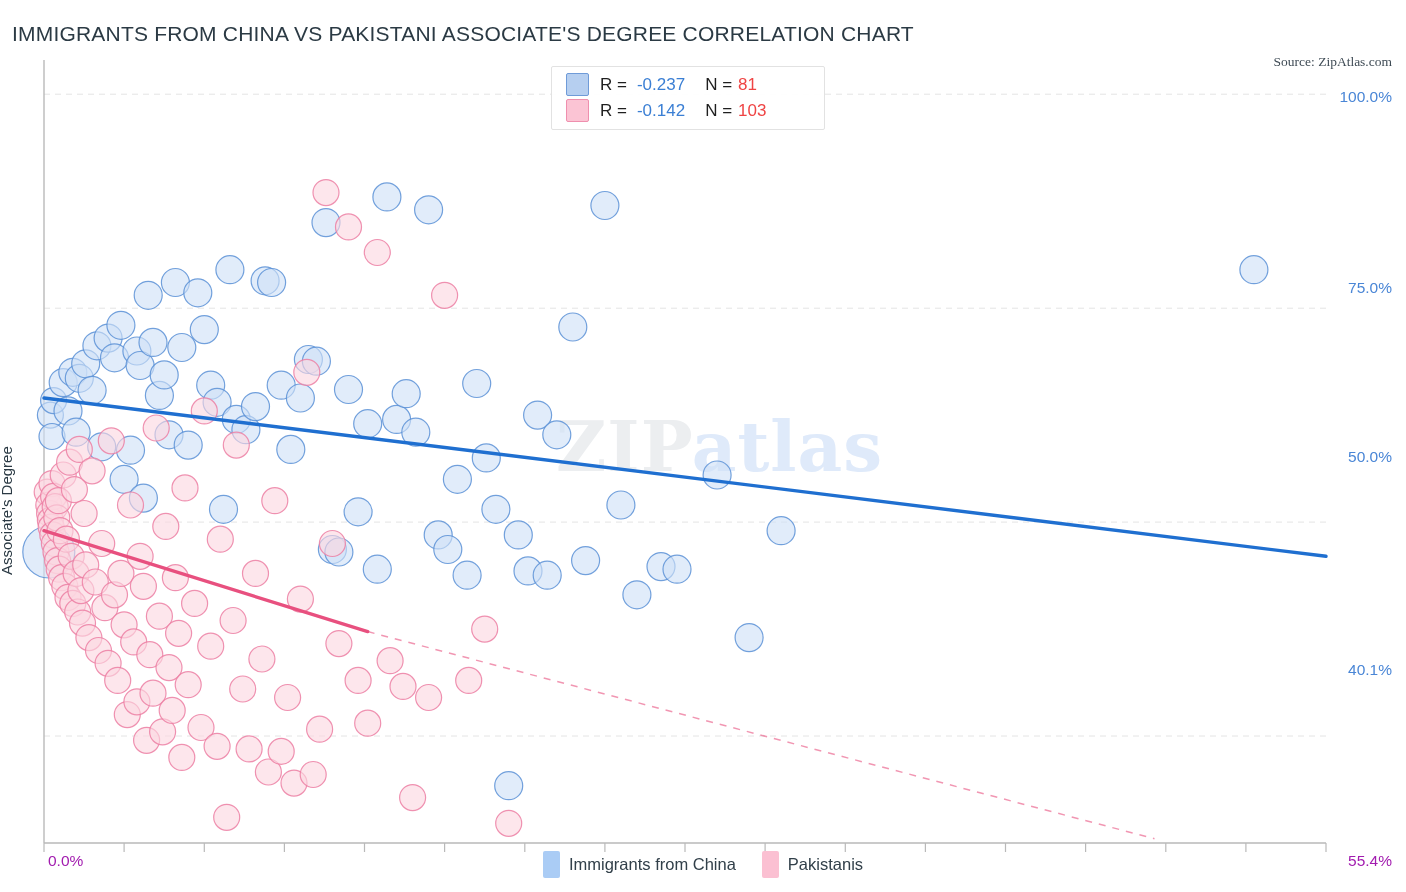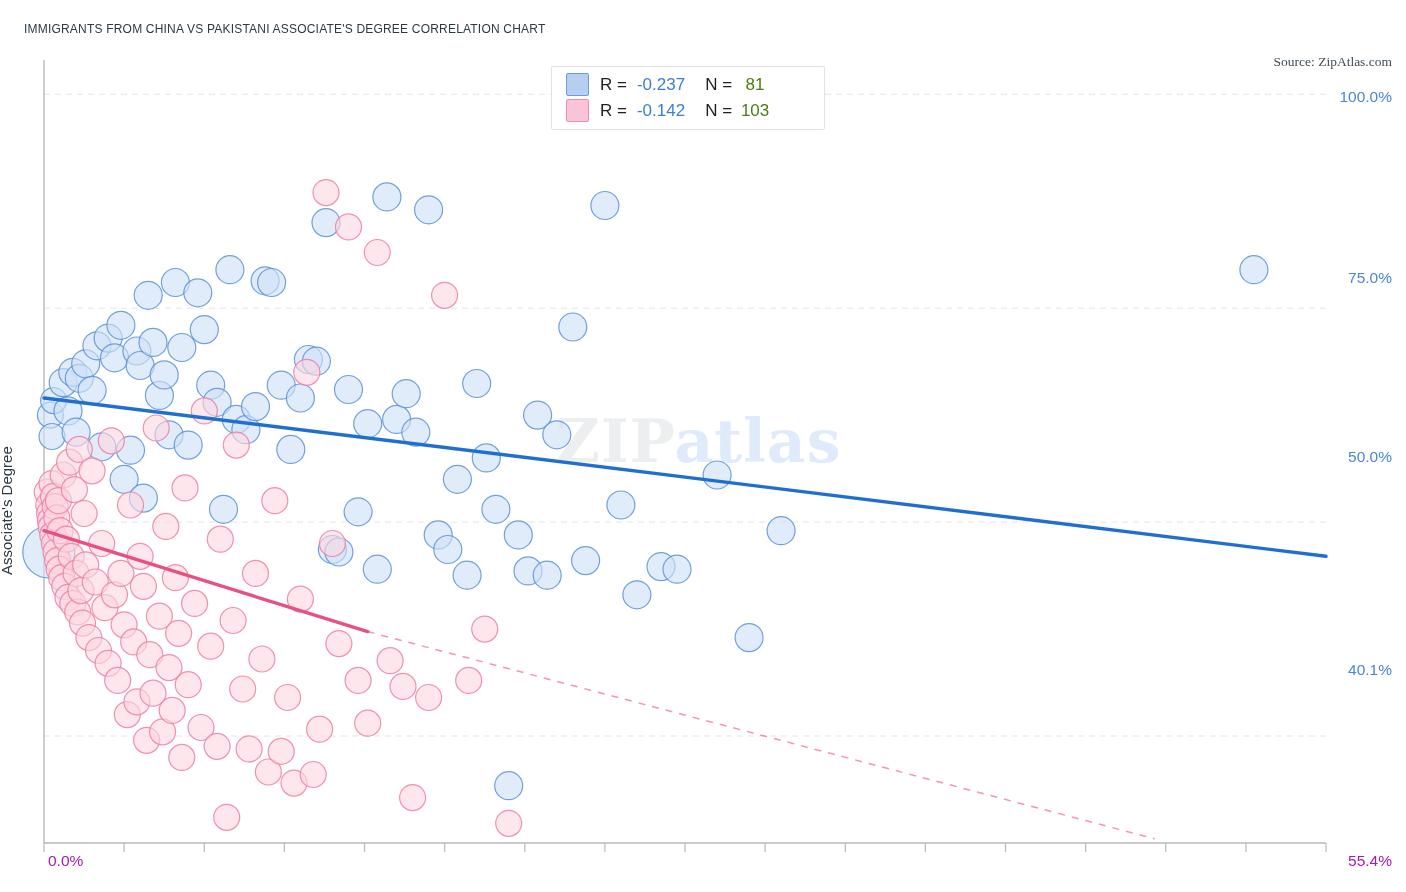--- a/index.html
+++ b/index.html
@@ -3,22 +3,22 @@
 <meta charset="utf-8">
 <style>
   html,body{margin:0;padding:0;}
   body{
     width:1406px;height:892px;background:#ffffff;
     font-family:"Liberation Sans", sans-serif;
     overflow:hidden;position:relative;
   }
   #chart-root{position:absolute;inset:0;}
   #title{
-    position:absolute;left:24px;top:22px;
-    font-size:12px;color:#2b3a44;letter-spacing:.2px;
+    position:absolute;left:12px;top:22px;
+    font-size:21px;color:#2b3a44;letter-spacing:.2px;
     white-space:nowrap;
   }
   #source{
     position:absolute;right:14px;top:26px;
     font-size:13.5px;color:#3f4b55;
     font-family:"Liberation Serif", serif;
     margin-top:28px;
   }
   #svg-layer{position:absolute;left:0;top:0;width:1406px;height:892px;}
   #ylabel{
@@ -46,30 +46,30 @@
     font-size:17px;color:#1f1f1f;white-space:nowrap;
   }
   #legend-row-0{top:5px;}
   #legend-row-1{top:31px;}
   .swatch{width:21px;height:21px;border-radius:2px;margin-right:11px;}
   .sw-blue{background:#b6cff0;border:1px solid #6f9bd8;}
   .sw-pink{background:#fbc4d4;border:1px solid #ef8fae;}
   .lg-r{color:#1f1f1f;}
   .lg-v{color:#3b7fd4;margin-left:10px;}
   .lg-n{color:#1f1f1f;margin-left:20px;}
-  .lg-nv{color:#4d7c0f;margin-left:6px;display:inline-block;text-align:center;min-width:34px;}
+  .lg-nv{color:#ef4444;margin-left:6px;display:inline-block;text-align:left;min-width:34px;}
   #bottom-legend{
     position:absolute;left:0;right:0;top:851px;
     display:flex;justify-content:center;align-items:center;gap:26px;
   }
   .bl-item{display:flex;align-items:center;font-size:16.5px;color:#32404a;}
   .bl-sw{width:17px;height:27px;border-radius:2px;margin-right:9px;}
   #watermark{
     position:absolute;left:556px;top:406px;
-    font-family:"DejaVu Serif", serif;font-size:60px;font-weight:bold;
+    font-family:"DejaVu Serif", serif;font-size:69px;font-weight:bold;
     letter-spacing:1px;pointer-events:none;user-select:none;text-align:center;
   }
   #wm-zip{color:#eceef0;}
   #wm-atlas{color:#dfeafa;}
 </style>
 </head>
 <body>
 
 <div id="chart-root">
 
@@ -291,21 +291,21 @@
         <circle cx="508.7" cy="823.3" r="13" fill="#fcd6e1" fill-opacity="0.62" stroke="#ec7fa3" stroke-width="1.2" stroke-opacity="0.85"></circle>
       </g>
       <line x1="44.0" y1="398.0" x2="1326.0" y2="556.3" stroke="#1f6fd0" stroke-width="3.4" stroke-linecap="round"></line>
       <line x1="44.0" y1="530.7" x2="367.7" y2="631.6" stroke="#e8507f" stroke-width="3.4" stroke-linecap="round"></line>
       <line x1="367.7" y1="631.6" x2="1154.5" y2="838.7" stroke="#e8507f" stroke-width="1.5" stroke-dasharray="7 7" stroke-opacity="0.6"></line>
     </svg>
 
   <div id="ylabel">Associate's Degree</div>
 
   <div class="ytick" style="top:88px;">100.0%</div>
-  <div class="ytick" style="top:269px;">75.0%</div>
+  <div class="ytick" style="top:279px;">75.0%</div>
   <div class="ytick" style="top:448px;">50.0%</div>
   <div class="ytick" style="top:661px;">40.1%</div>
 
   <div class="xtick" id="xtick-left">0.0%</div>
   <div class="xtick" id="xtick-right">55.4%</div>
 
   <div id="legend-box">
     <div class="legend-row" id="legend-row-0">
       <span class="swatch sw-blue"></span>
       <span class="lg-r">R =</span>
@@ -315,14 +315,24 @@
     </div>
     <div class="legend-row" id="legend-row-1">
       <span class="swatch sw-pink"></span>
       <span class="lg-r">R =</span>
       <span class="lg-v">-0.142</span>
       <span class="lg-n">N =</span>
       <span class="lg-nv">103</span>
     </div>
   </div>
 
+  <div id="bottom-legend">
+    <div class="bl-item">
+      <span class="bl-sw" style="background:#aaccf5;"></span>
+      <span>Immigrants from China</span>
+    </div>
+    <div class="bl-item">
+      <span class="bl-sw" style="background:#fbc0d2;"></span>
+      <span>Pakistanis</span>
+    </div>
+  </div>
 
 </div>
 
 </body></html>

